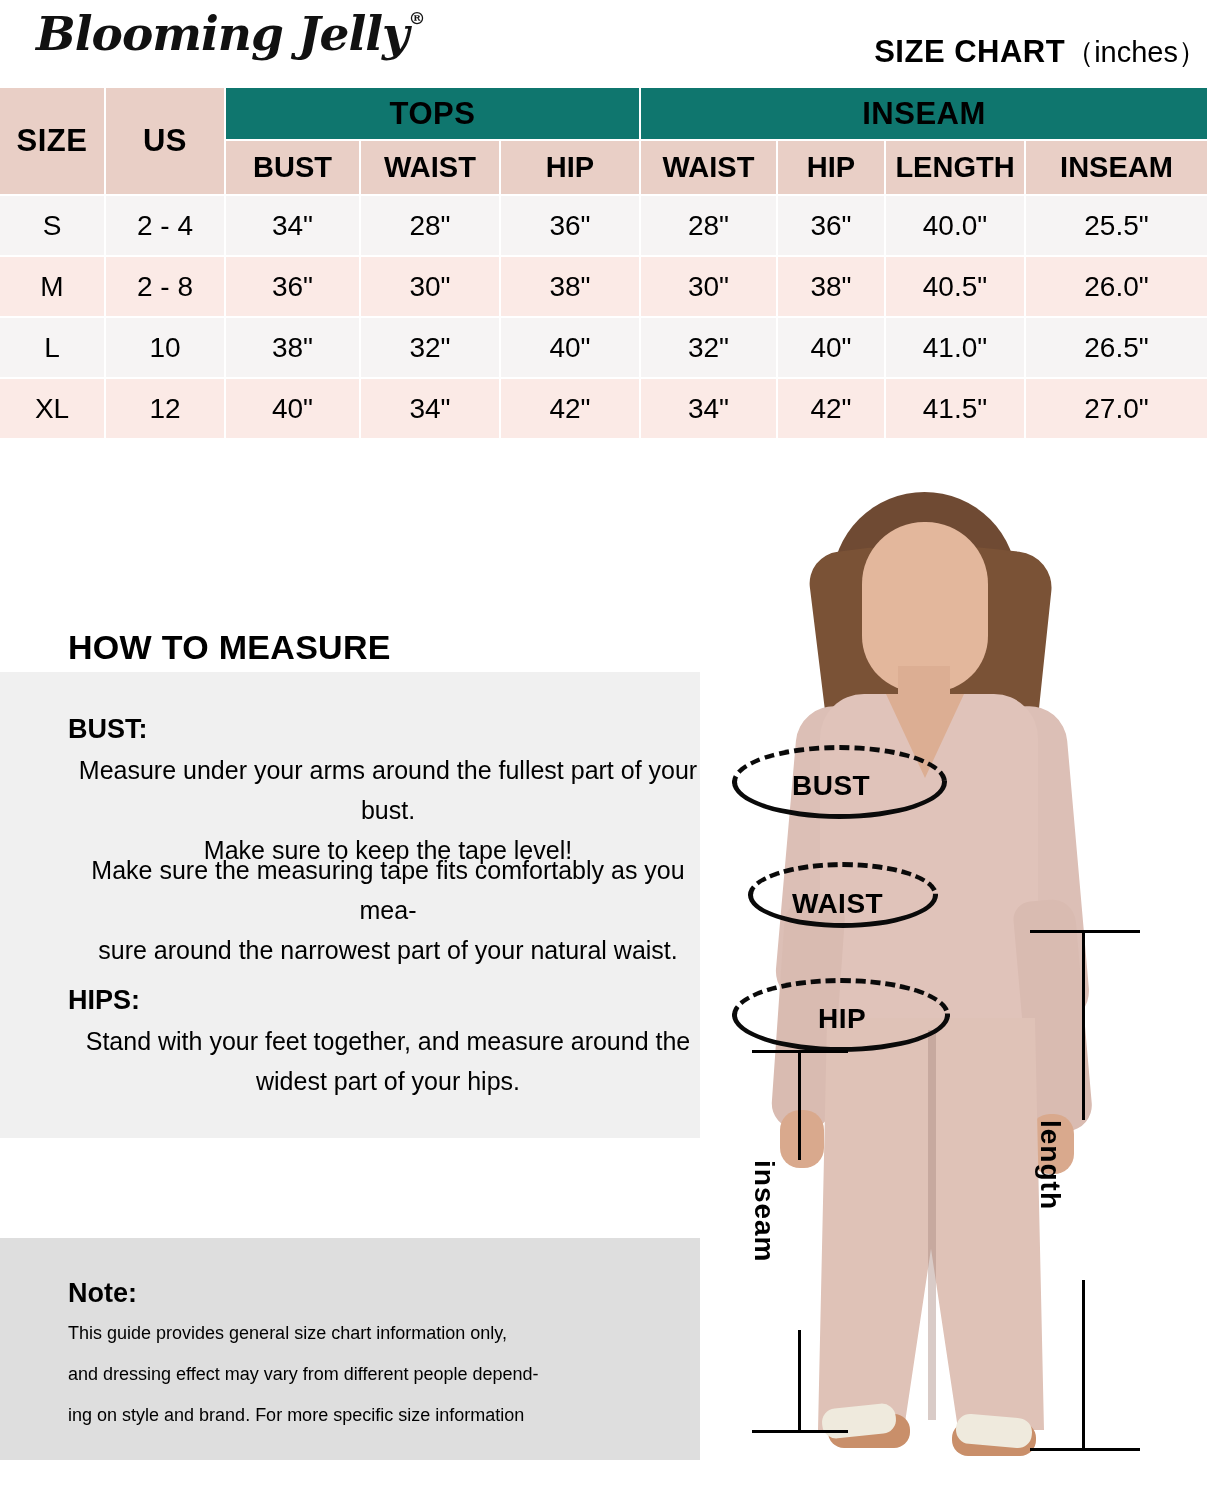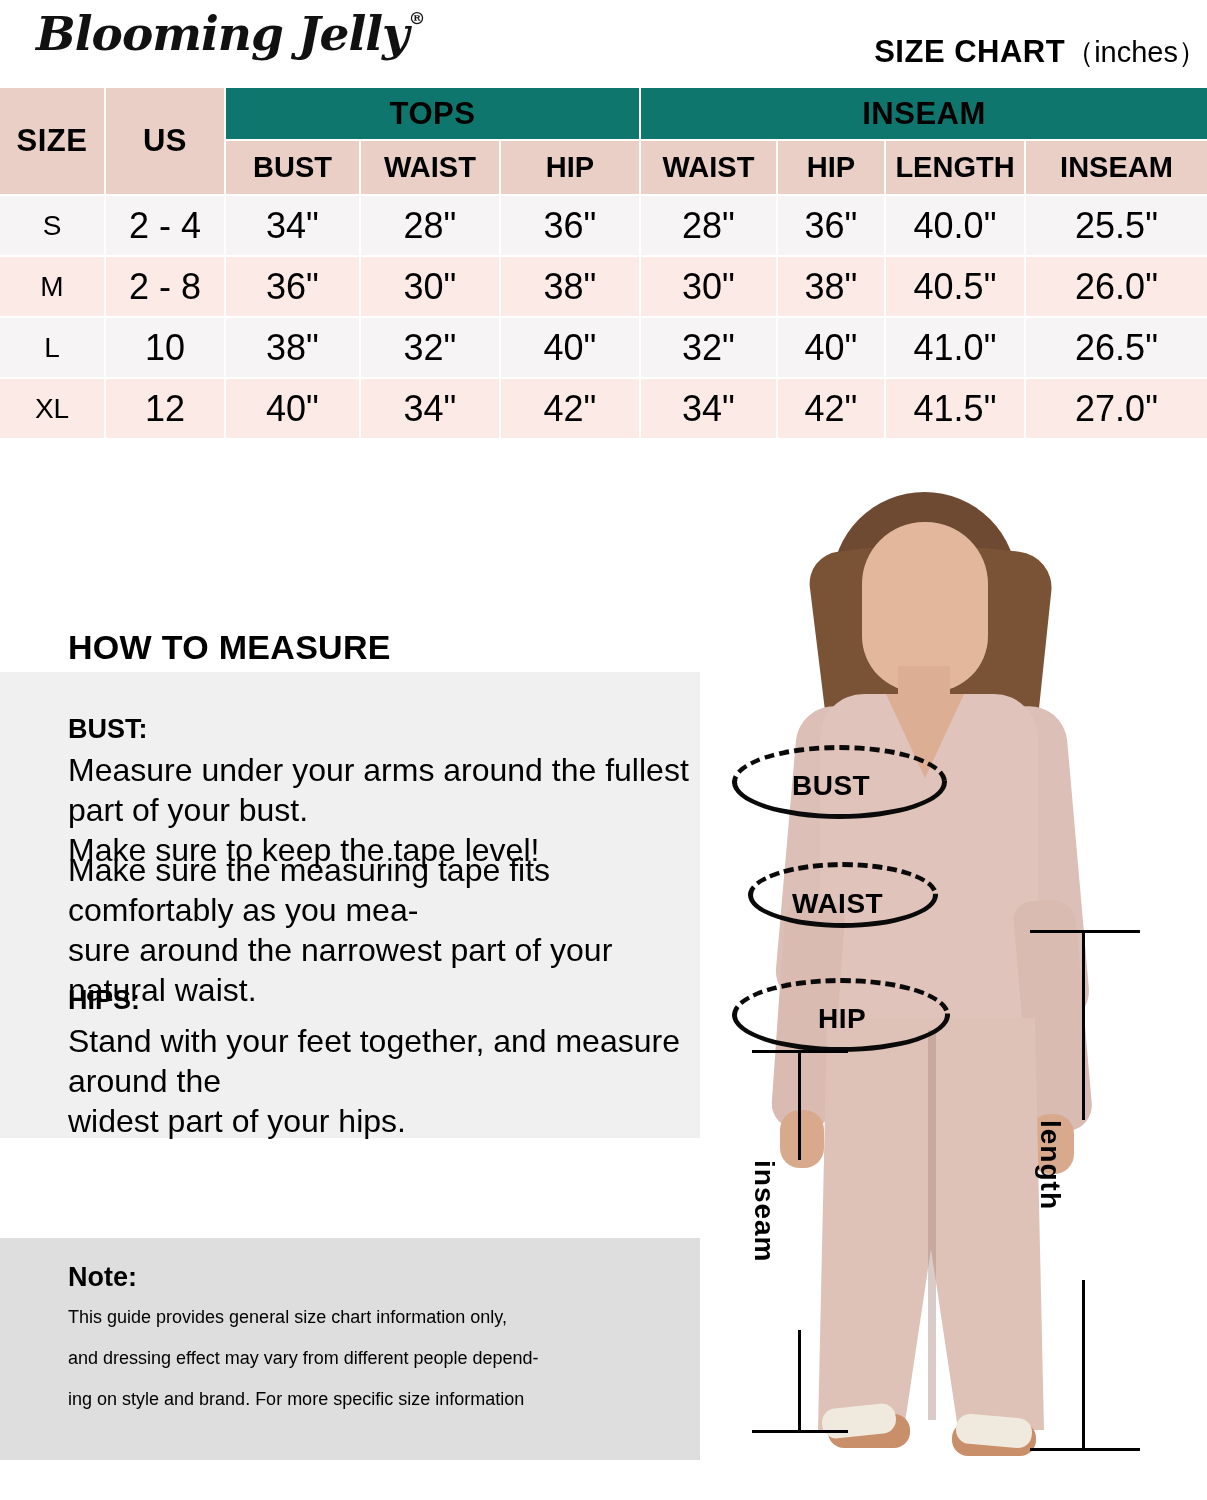--- a/index.html
+++ b/index.html
@@ -48,38 +48,38 @@
     border-right:2px solid #ffffff; border-bottom:2px solid #ffffff;
   }
   #size-table tr > :last-child { border-right:none; }
 
   .hdr-group { background:#0f766e; font-size:31px; font-weight:700; height:52px; letter-spacing:.5px; }
   .hdr-sub   { background:#e9cfc6; font-size:29px; font-weight:700; height:55px; letter-spacing:0; }
   .hdr-stack { background:#e9cfc6; font-size:31px; font-weight:700; letter-spacing:.5px; }
 
   .row-odd  td { background:#f6f4f4; }
   .row-even td { background:#fbeae6; }
-  #size-table td { height:61px; font-size:36px; font-weight:400; }
+  #size-table td { height:61px; font-size:28px; font-weight:400; }
   #size-table td.sz { font-size:28px; }
 
   
   #how-heading {
     position:absolute; left:68px; top:628px;
     font-size:34px; font-weight:700; letter-spacing:.3px;
   }
   .measure-block { position:absolute; left:68px; width:640px; }
   .measure-block .m-label { font-size:27px; font-weight:700; margin-bottom:5px; }
-  .measure-block .m-line  { font-size:32px; line-height:40px; }
+  .measure-block .m-line  { font-size:25px; line-height:40px;text-align:center; }
   #block-bust  { top:714px; }
   #block-waist { top:850px; }
   #block-hips  { top:985px; }
 
   
   #note-block { position:absolute; left:68px; top:1262px; width:620px; }
-  #note-block .n-label { font-size:27px; font-weight:700; margin-bottom:4px; }
+  #note-block .n-label { font-size:27px; font-weight:700; margin-bottom:4px;margin-top:16px; }
   #note-block .n-line  { font-size:18px; line-height:41px; }
 
   
   #photo {
     position:absolute; left:700px; top:470px; width:507px; height:1030px;
     overflow:hidden;
   }
   
   #photo-bg { position:absolute; left:0; top:0; width:507px; height:1030px; background:#ffffff; }
 

